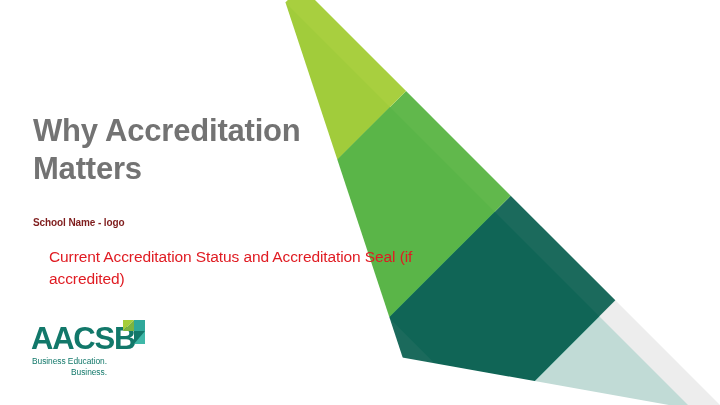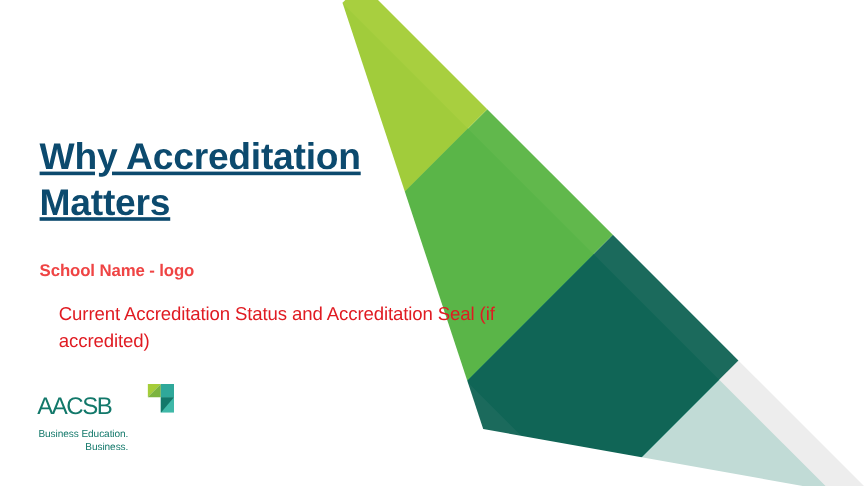--- a/index.html
+++ b/index.html
@@ -36,36 +36,35 @@
   #title-block {
     position: absolute;
     left: 33px;
     top: 112px;
     width: 360px;
   }
   #page-title {
     font-size: 31px;
     line-height: 1.24;
     font-weight: bold;
-    color: #0c4a6e;
+    color: #737373;
     letter-spacing: -0.2px;
     margin: 0;
-    text-decoration: underline;
   }
 
   #subtitle-block {
     position: absolute;
     left: 33px;
     top: 216px;
     width: 420px;
   }
   #school-name {
-    font-size: 14px;
+    font-size: 10px;
     font-weight: bold;
-    color: #ef4444;
+    color: #7f1d1d;
     line-height: 1.42;
     letter-spacing: -0.1px;
     margin: 0;
   }
   #accreditation-status {
     font-size: 15.5px;
     font-weight: normal;
     color: #e01b22;
     line-height: 1.42;
     letter-spacing: -0.1px;
@@ -83,22 +82,22 @@
   }
   #logo-row {
     position: relative;
     height: 34px;
     width: 130px;
   }
   #logo-wordmark {
     position: absolute;
     left: 0;
     top: 0;
-    font-size: 20px;
-    font-weight: normal;
+    font-size: 31px;
+    font-weight: bold;
     color: #12786a;
     letter-spacing: -1.2px;
     line-height: 34px;
   }
   #logo-mark {
     position: absolute;
     left: 92px;
     top: -2px;
     width: 22px;
     height: 24px;

